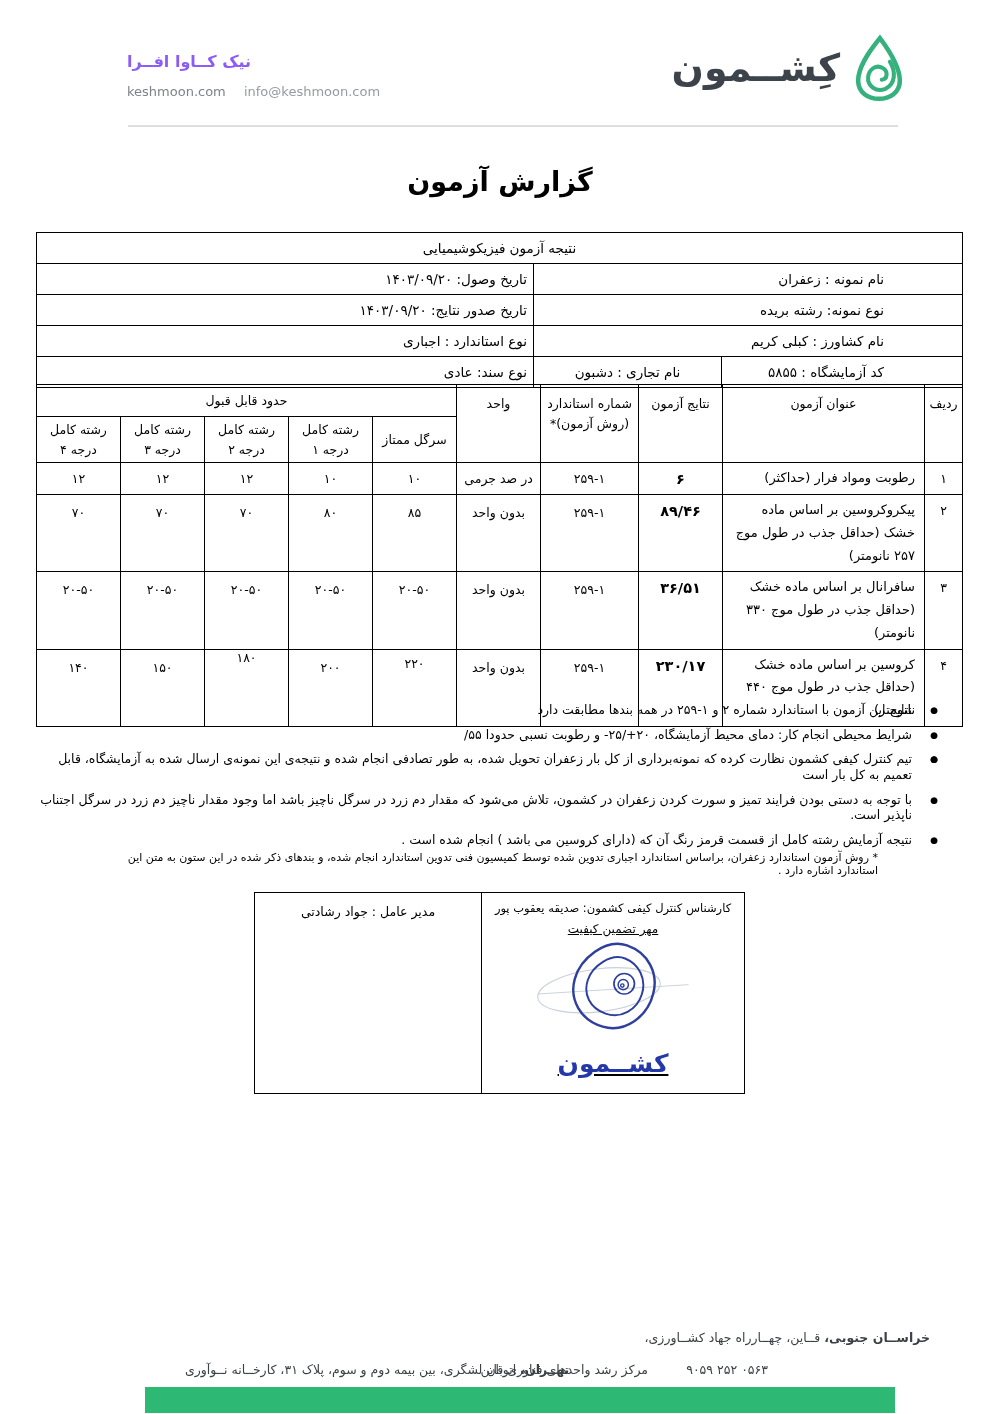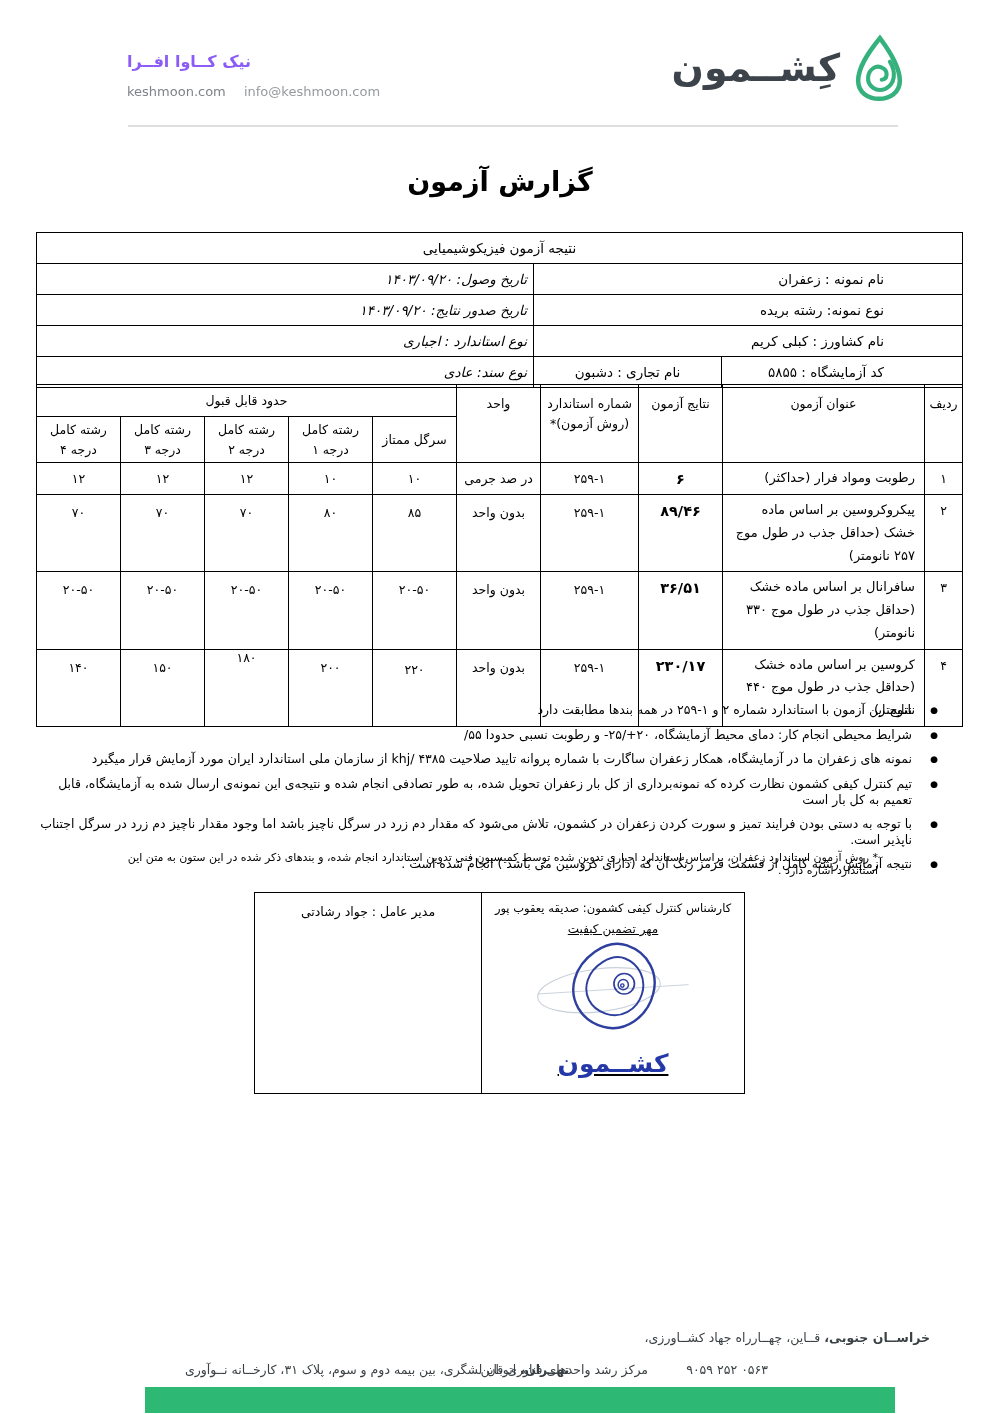--- a/index.html
+++ b/index.html
@@ -19,21 +19,21 @@
   .doc-title{position:absolute;top:166px;left:0;width:100%;text-align:center;
              font-size:27px;font-weight:bold;letter-spacing:1px;}
 
   
   table{border-collapse:collapse;table-layout:fixed;}
   td,th{border:1.5px solid #000;overflow:hidden;}
   .info-table{position:absolute;top:232px;right:37px;width:926px;font-size:13.5px;}
   .info-table td{height:30px;padding:0 6px;}
   .cell-title{text-align:center;}
   .cell-a{text-align:right;padding-right:78px !important;}
-  .cell-b{text-align:right;padding-right:8px;font-style:italic;}
+  .cell-b{text-align:right;padding-right:8px;}
   .cell-c{text-align:center;}
 
   .results-table{position:absolute;top:384px;right:37px;width:926px;font-size:12.5px;text-align:center;}
   .results-table th{font-weight:normal;padding:2px;}
   .rowspan-th{vertical-align:top;padding-top:9px !important;line-height:1.6;}
   .hr1{height:32px;} .hr2{height:46px;} .hr2 th{line-height:1.55;}
   .dr1{height:32px;} .drb{height:68px;}
   .t-title{text-align:right;padding:4px 9px;line-height:1.75;font-size:13px;}
   .res{font-weight:bold;font-size:14.5px;}
   .ltr{direction:ltr;unicode-bidi:isolate;}
@@ -200,33 +200,33 @@
       <td style="vertical-align:top;padding-top:10px"><span class="ltr">۲۰-۵۰</span></td>
       <td style="vertical-align:top;padding-top:10px"><span class="ltr">۲۰-۵۰</span></td>
       <td style="vertical-align:top;padding-top:10px"><span class="ltr">۲۰-۵۰</span></td>
     </tr>
     <tr class="drb">
       <td style="vertical-align:top;padding-top:8px">۴</td>
       <td class="t-title" style="vertical-align:top">کروسین بر اساس ماده خشک (حداقل جذب در طول موج ۴۴۰ نانومتر)</td>
       <td class="res" style="vertical-align:top;padding-top:8px"><span class="ltr">۲۳۰/۱۷</span></td>
       <td style="vertical-align:top;padding-top:10px"><span class="ltr">۲۵۹-۱</span></td>
       <td class="nowrap" style="vertical-align:top;padding-top:10px">بدون واحد</td>
-      <td style="vertical-align:top;padding-top:12px"><span class="ltr">۲۲۰</span></td>
+      <td style="vertical-align:top;padding-top:6px"><span class="ltr">۲۲۰</span></td>
       <td style="vertical-align:top;padding-top:10px"><span class="ltr">۲۰۰</span></td>
       <td style="vertical-align:top;padding-top:0"><span class="ltr">۱۸۰</span></td>
       <td style="vertical-align:top;padding-top:10px"><span class="ltr">۱۵۰</span></td>
       <td style="vertical-align:top;padding-top:10px"><span class="ltr">۱۴۰</span></td>
     </tr>
   </tbody>
     </table>
 
   <div class="notes">
     <div class="note"><span class="bullet">●</span><span>نتایج این آزمون با استاندارد شماره ۲ و ۱-۲۵۹ در همه بندها مطابقت دارد</span></div>
     <div class="note"><span class="bullet">●</span><span>شرایط محیطی انجام کار: دمای محیط آزمایشگاه، ۲۰+/۲۵- و رطوبت نسبی حدودا ۵۵/</span></div>
-    <div class="note"><span class="bullet">●</span><span>نمونه های زعفران ما در آزمایشگاه، همکار زعفران ساگارت با شماره پروانه تایید صلاحیت ۴۳۸۵ /khj از سازمان ملی استاندارد ایران مورد آزمایش قرار میگیرد</span></div>
+    <div class="note"><span class="bullet">●</span></div>
     <div class="note"><span class="bullet">●</span><span>تیم کنترل کیفی کشمون نظارت کرده که نمونه‌برداری از کل بار زعفران تحویل شده، به طور تصادفی انجام شده و نتیجه‌ی این نمونه‌ی ارسال شده به آزمایشگاه، قابل تعمیم به کل بار است</span></div>
     <div class="note"><span class="bullet">●</span><span>با توجه به دستی بودن فرایند تمیز و سورت کردن زعفران در کشمون، تلاش می‌شود که مقدار دم زرد در سرگل ناچیز باشد اما وجود مقدار ناچیز دم زرد در سرگل اجتناب ناپذیر است.</span></div>
     <div class="note"><span class="bullet">●</span><span>نتیجه آزمایش رشته کامل از قسمت قرمز رنگ آن که (دارای کروسین می باشد ) انجام شده است .</span></div>
   </div>
   <div class="footnote">* روش آزمون استاندارد زعفران،  براساس استاندارد اجباری تدوین شده توسط کمیسیون فنی تدوین استاندارد انجام شده، و بندهای ذکر شده در این ستون به متن این استاندارد اشاره دارد .</div>
 
   <table class="sig-table">
     <colgroup>
         <col style="width:263px">
         <col style="width:227px">

